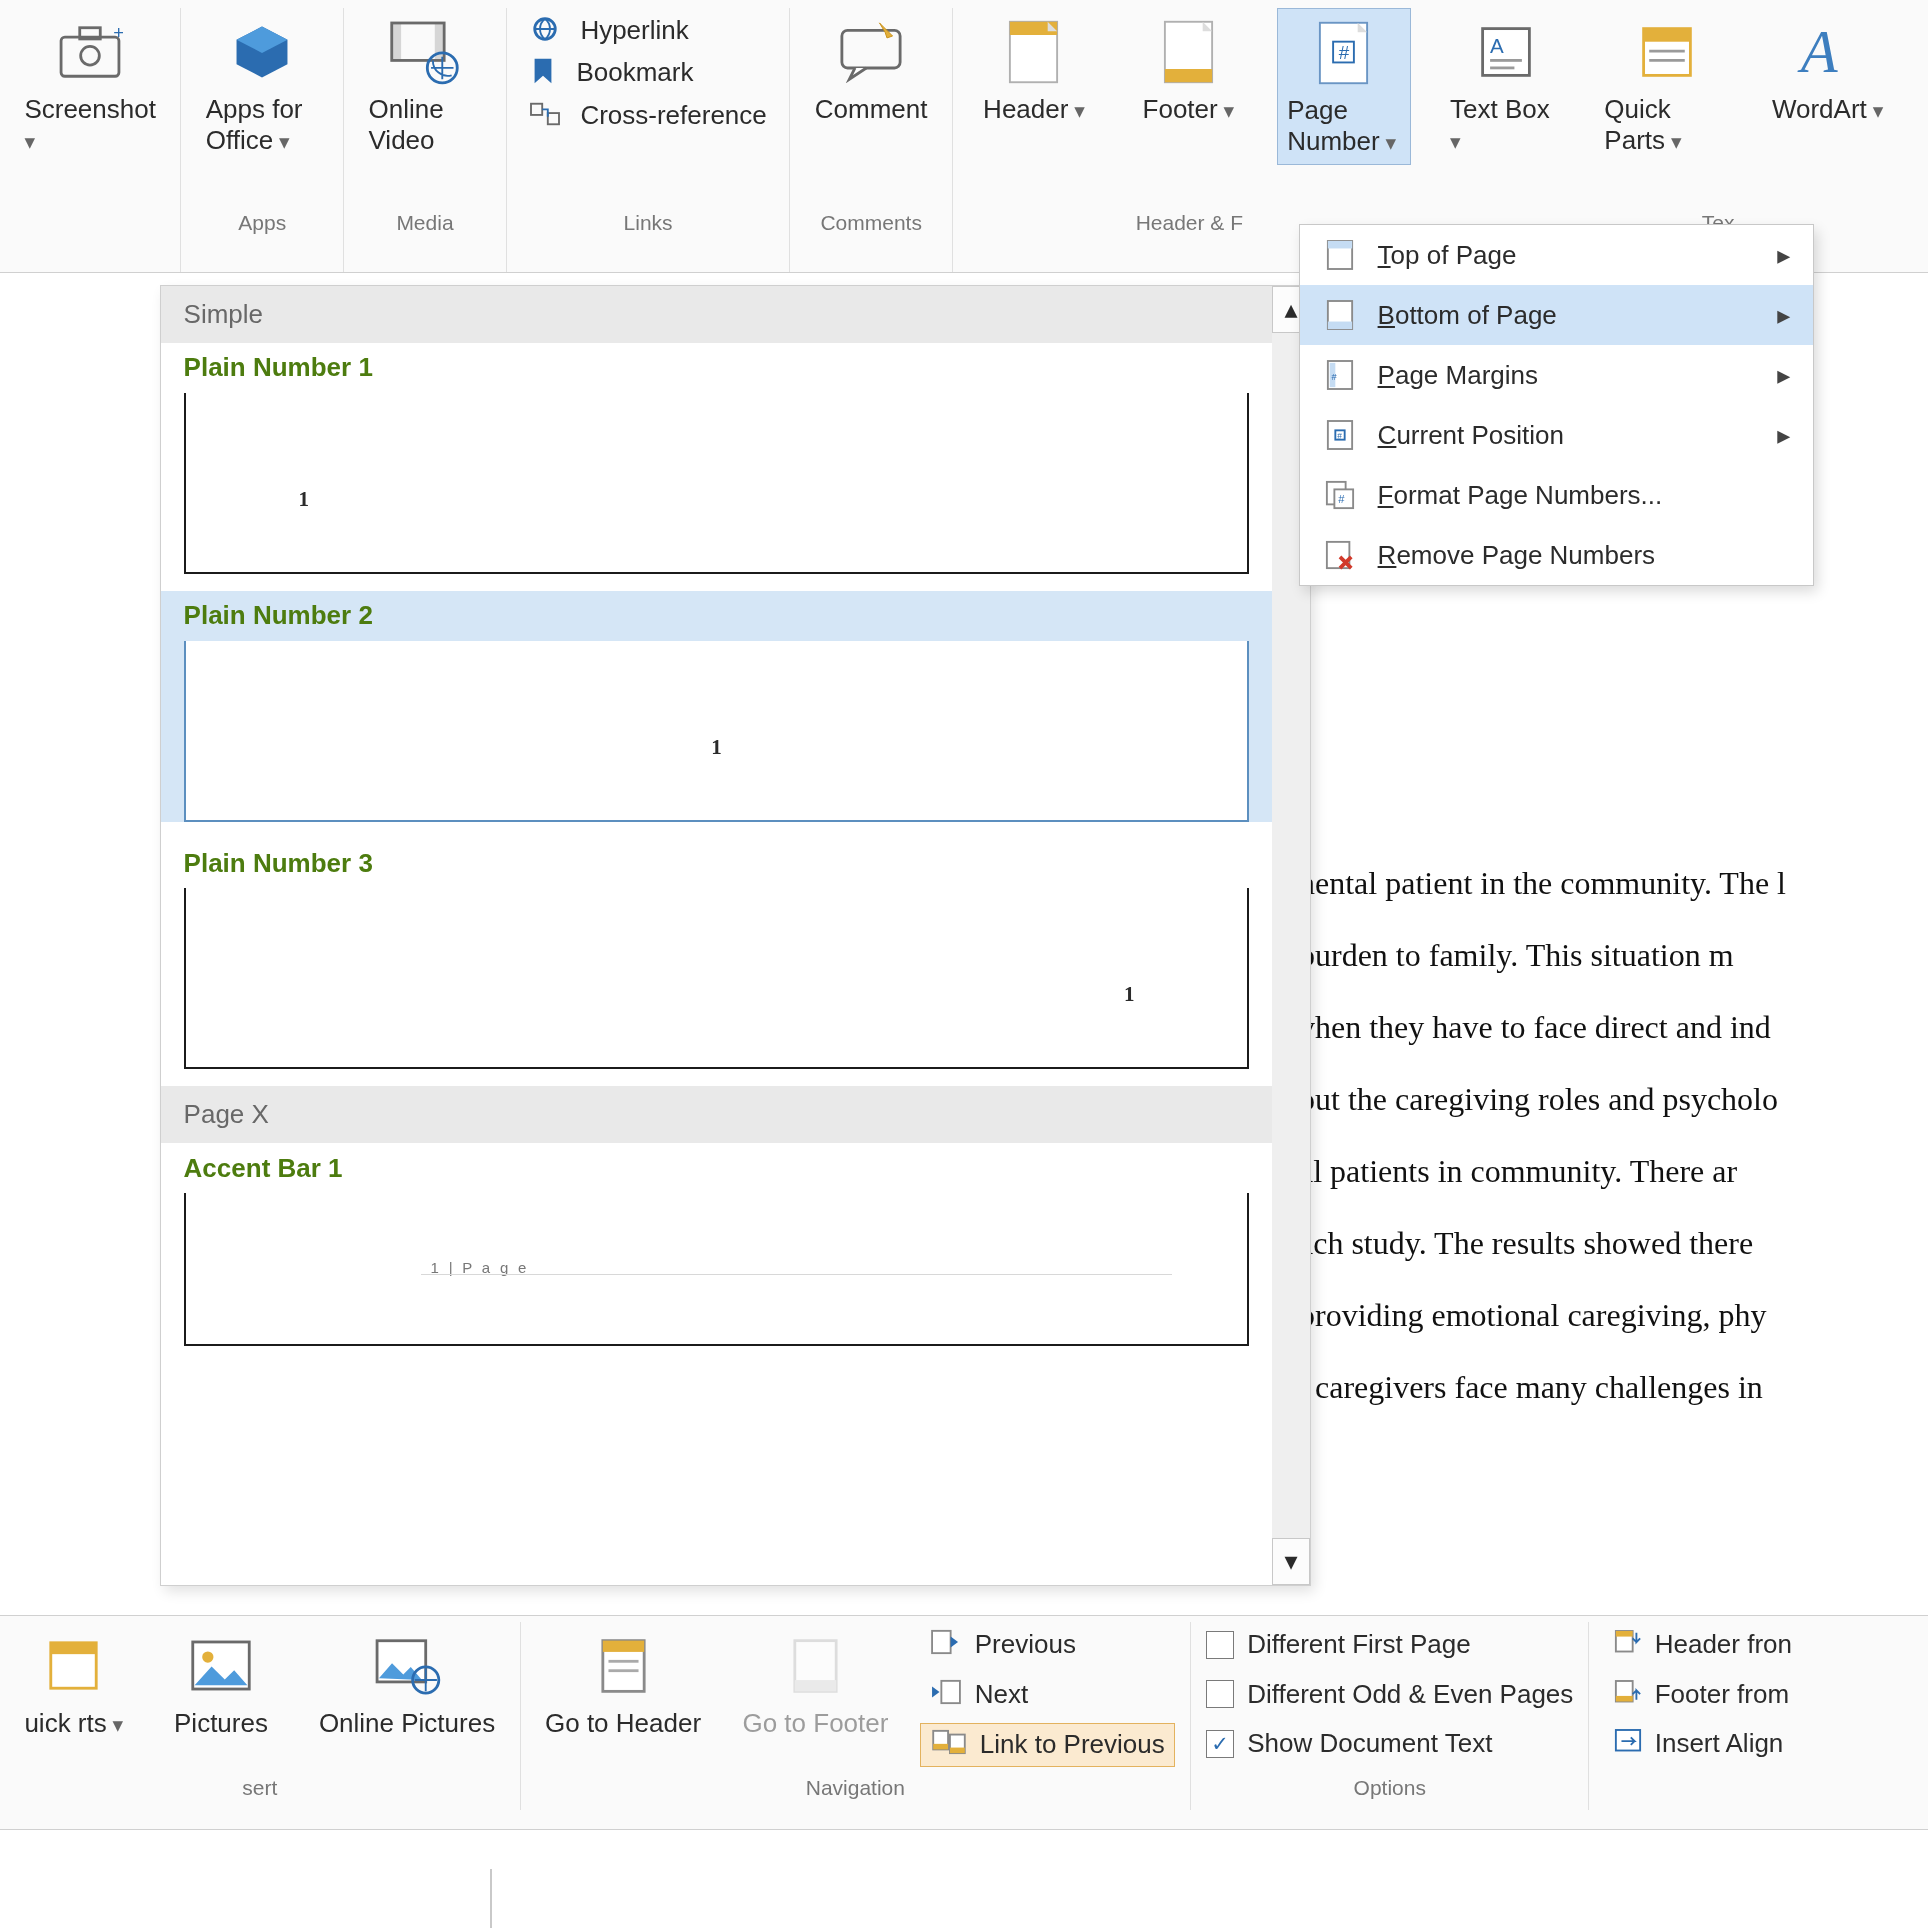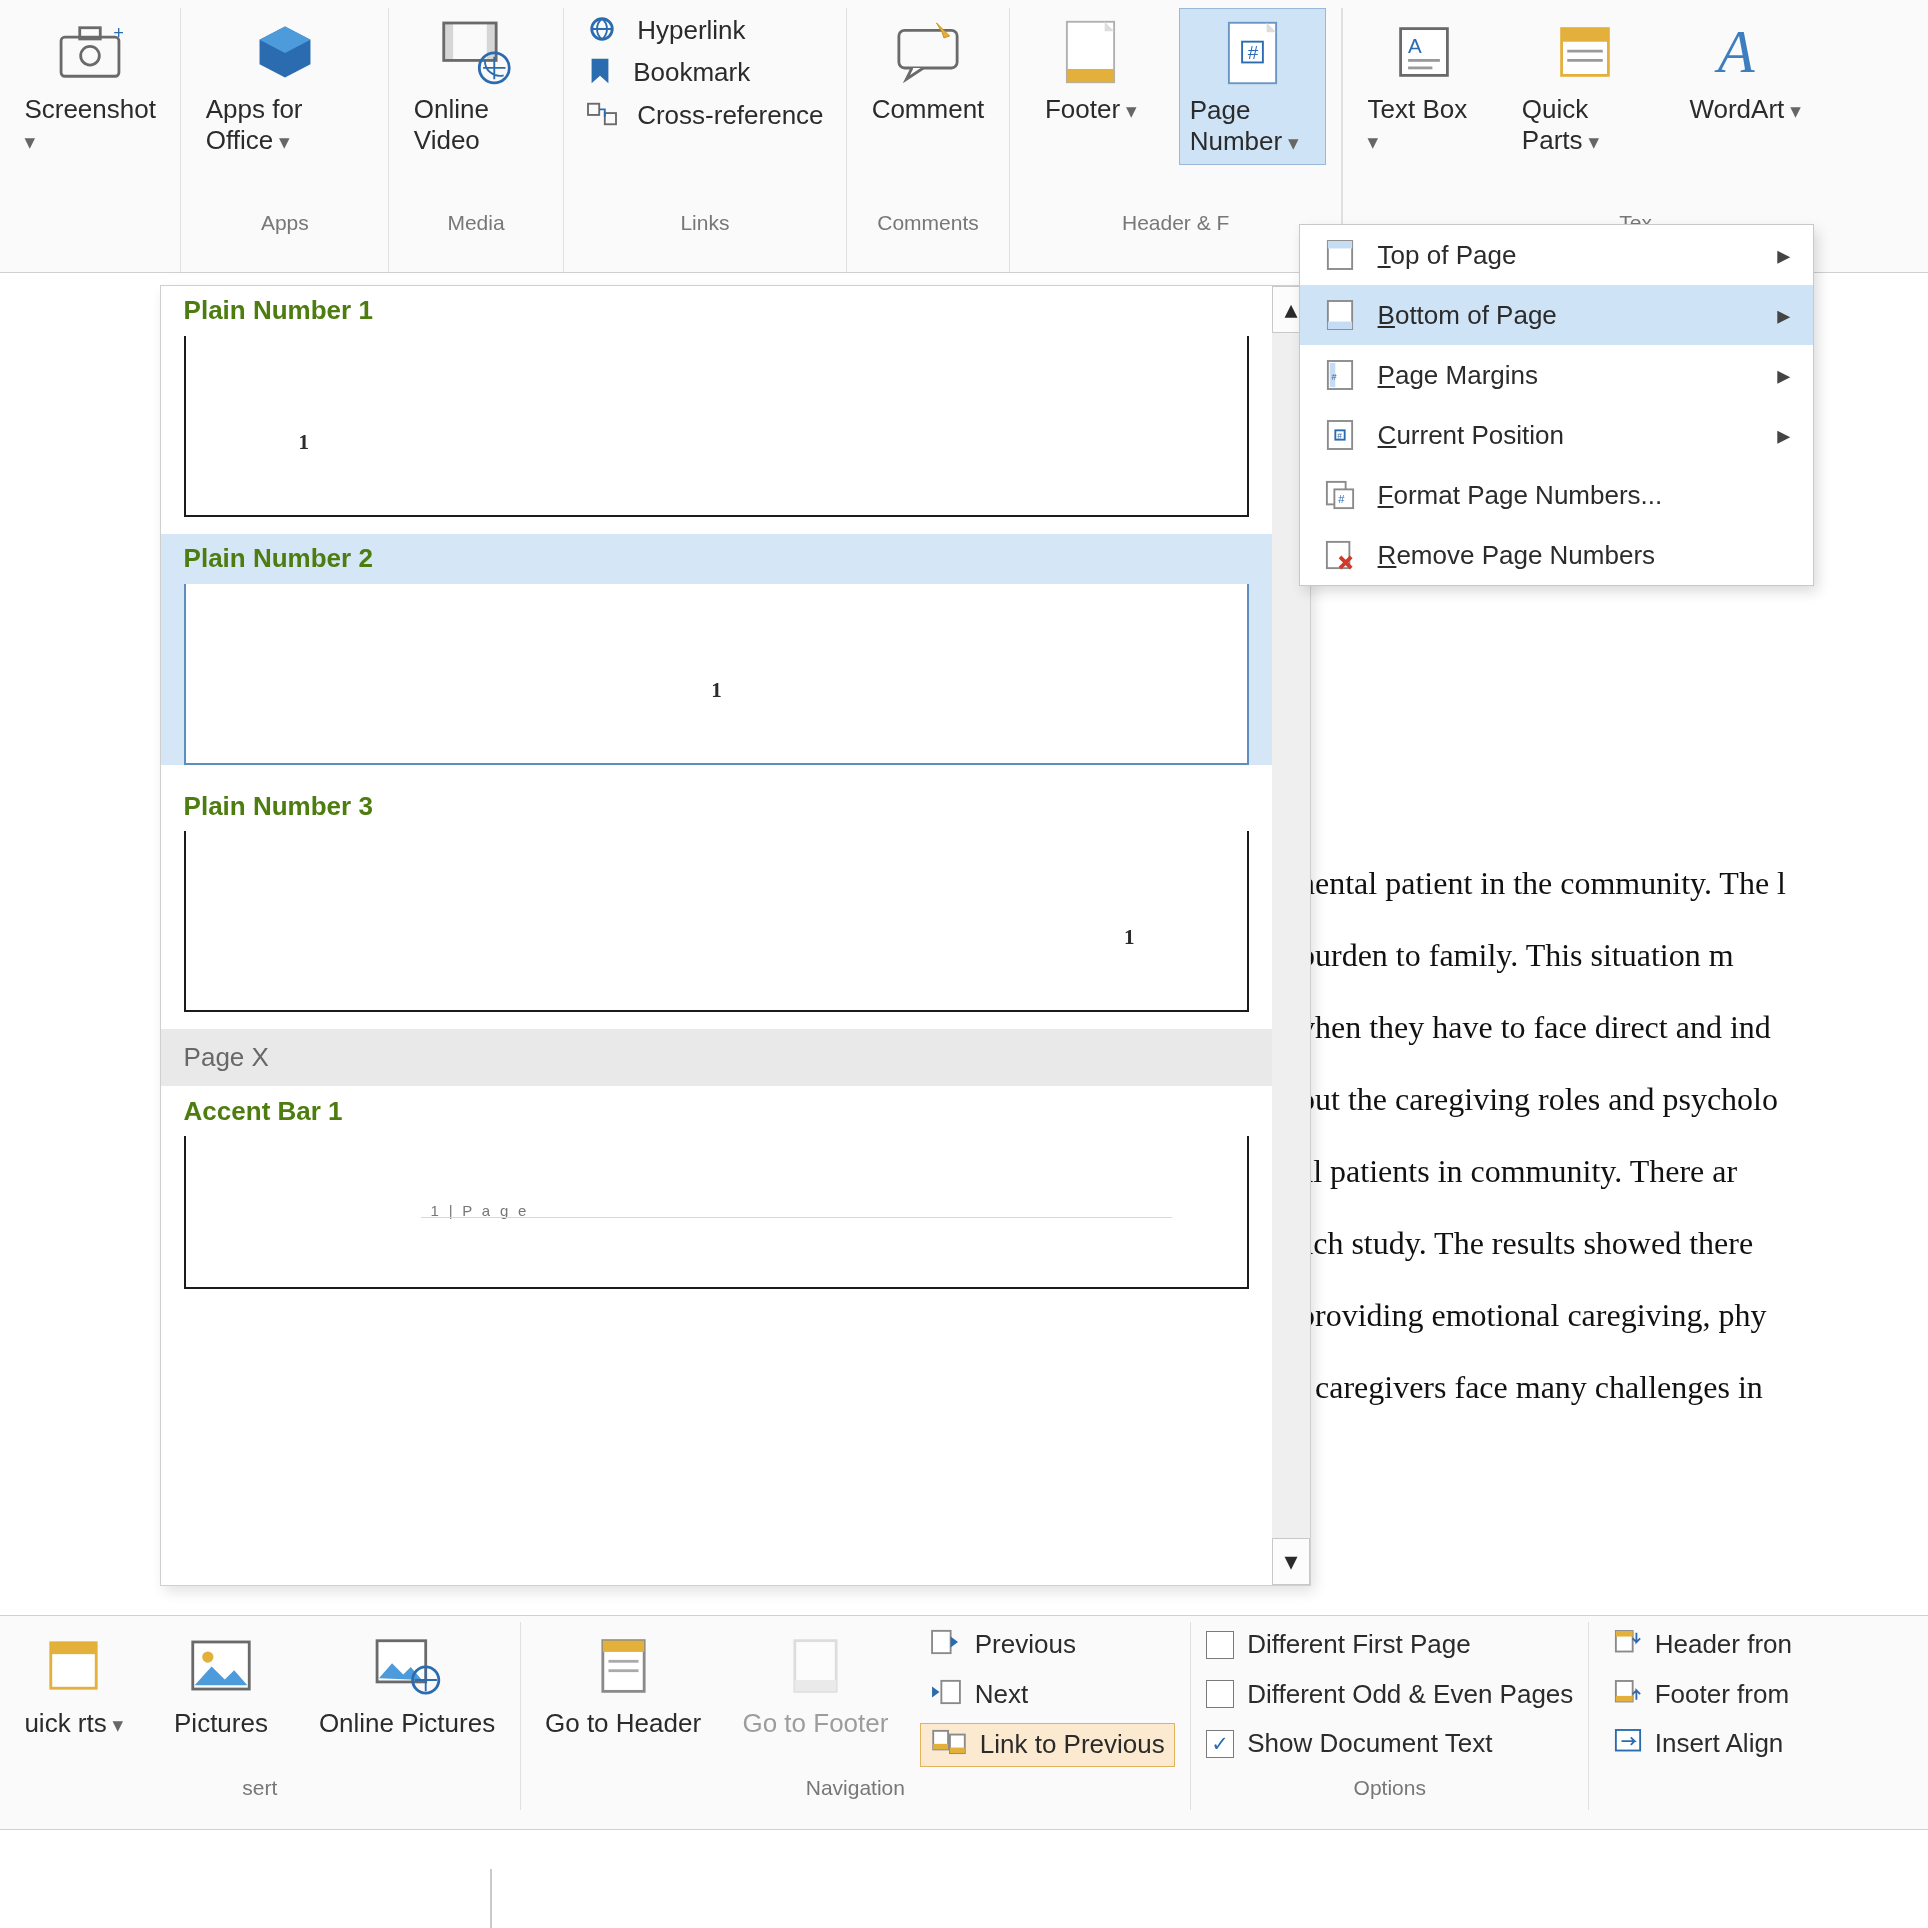--- a/index.html
+++ b/index.html
@@ -152,20 +152,30 @@
     </div>
     <div class="grp-lab">Comments</div>
   </div>
 
   <div class="grp grp-no-border">
     <div class="grp-body">
       <div class="big-btn">
         <div class="ico">
           <svg width="55" height="68" viewBox="0 0 58 72">
               <rect x="4" y="4" width="50" height="64" fill="#fff" stroke="#b0b0b0" stroke-width="2"></rect>
+              <rect x="4" y="4" width="50" height="14" fill="#e3b03b"></rect>
+              <path d="M44 4l10 10h-10z" fill="#ddd"></path>
+            </svg>
+        </div>
+        <span class="lab drop-arrow">Header</span>
+      </div>
+      <div class="big-btn">
+        <div class="ico">
+          <svg width="55" height="68" viewBox="0 0 58 72">
+              <rect x="4" y="4" width="50" height="64" fill="#fff" stroke="#b0b0b0" stroke-width="2"></rect>
               <rect x="4" y="54" width="50" height="14" fill="#e3b03b"></rect>
               <path d="M44 4l10 10h-10z" fill="#ddd"></path>
             </svg>
         </div>
         <span class="lab drop-arrow">Footer</span>
       </div>
       <div class="big-btn active">
         <div class="ico">
           <svg width="55" height="68" viewBox="0 0 58 72" style="font-size:28px">
               <rect x="4" y="4" width="50" height="64" fill="#fff" stroke="#6a95c4" stroke-width="2"></rect>
@@ -284,20 +294,21 @@
           <rect x="2" y="2" width="24" height="28" fill="#fff" stroke="#8a8a8a" stroke-width="2"></rect>
           <path d="M16 18l12 12M28 18l-12 12" stroke="#d13a2b" stroke-width="4"></path>
         </svg>
       </span>
     <span class="txt"><span class="u">R</span>emove Page Numbers</span>
   </div>
 </div>
 
 <div class="gallery">
   <div class="gallery-body">
+    <div class="cat-head">Simple</div>
 
     <div>
       <div class="opt-title">Plain Number 1</div>
       <div class="opt-prev">
         <span class="num" style="left:113px;top:94px">1</span>
       </div>
     </div>
 
     <div class="opt-selected">
       <div class="opt-title">Plain Number 2</div>

